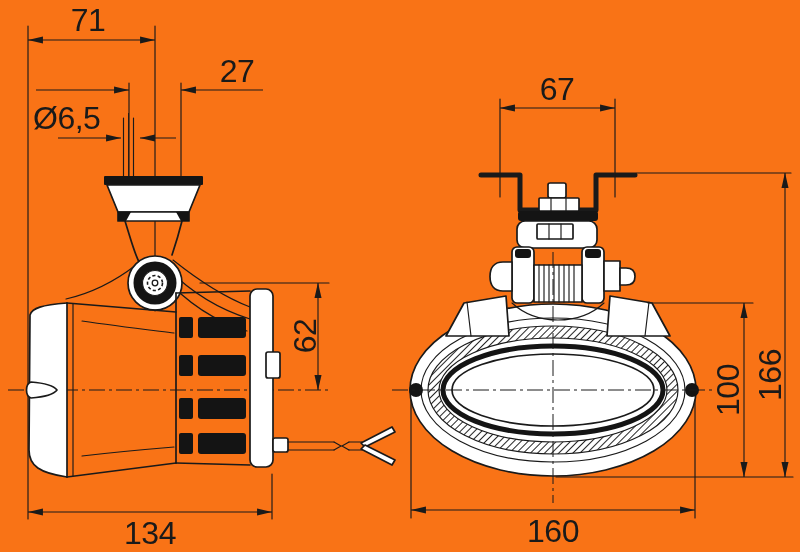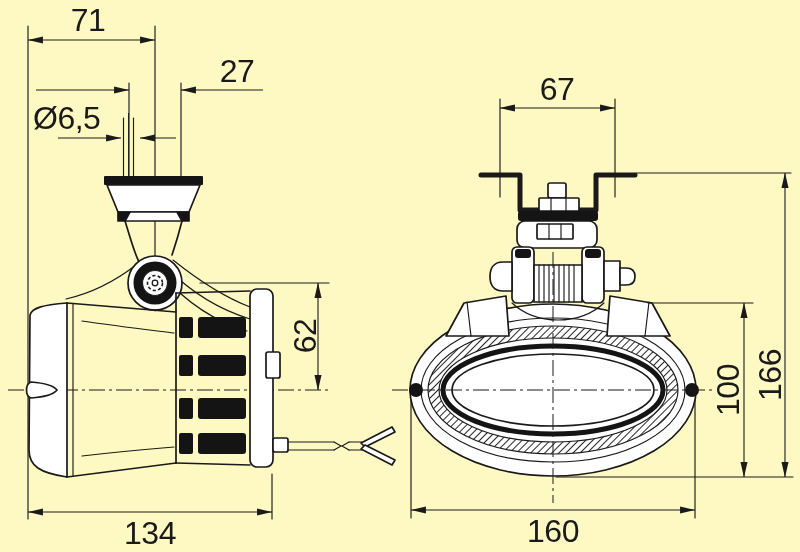--- a/index.html
+++ b/index.html
@@ -1,16 +1,16 @@
 <!DOCTYPE html>
 <html><head>
 <meta charset="utf-8">
 <style>
   html,body{margin:0;padding:0;background:#fff;}
-  .page{position:relative;width:800px;height:552px;background:#fef9c3;overflow:hidden;}
+  .page{position:relative;width:800px;height:552px;background:#f97316;overflow:hidden;}
   svg{display:block;}
   .ln  {stroke:#1a1a1a;stroke-width:1.7;fill:none;stroke-linejoin:round;stroke-linecap:round;}
   .lnw {stroke:#1a1a1a;stroke-width:1.7;fill:#ffffff;stroke-linejoin:round;stroke-linecap:round;}
   .thin{stroke:#1a1a1a;stroke-width:1.15;fill:none;stroke-linecap:round;}
   .dim {stroke:#1a1a1a;stroke-width:1.1;fill:none;}
   .cl  {stroke:#1a1a1a;stroke-width:1;fill:none;stroke-dasharray:16 4 3 4;}
   .dk  {fill:#141414;stroke:none;}
   .hat {stroke:#1a1a1a;stroke-width:5;fill:none;stroke-linejoin:round;stroke-linecap:round;}
   .ring{stroke:#141414;fill:none;}
   .txt {font-family:"Liberation Sans",sans-serif;font-size:32px;fill:#1a1a1a;letter-spacing:-0.5px;}

